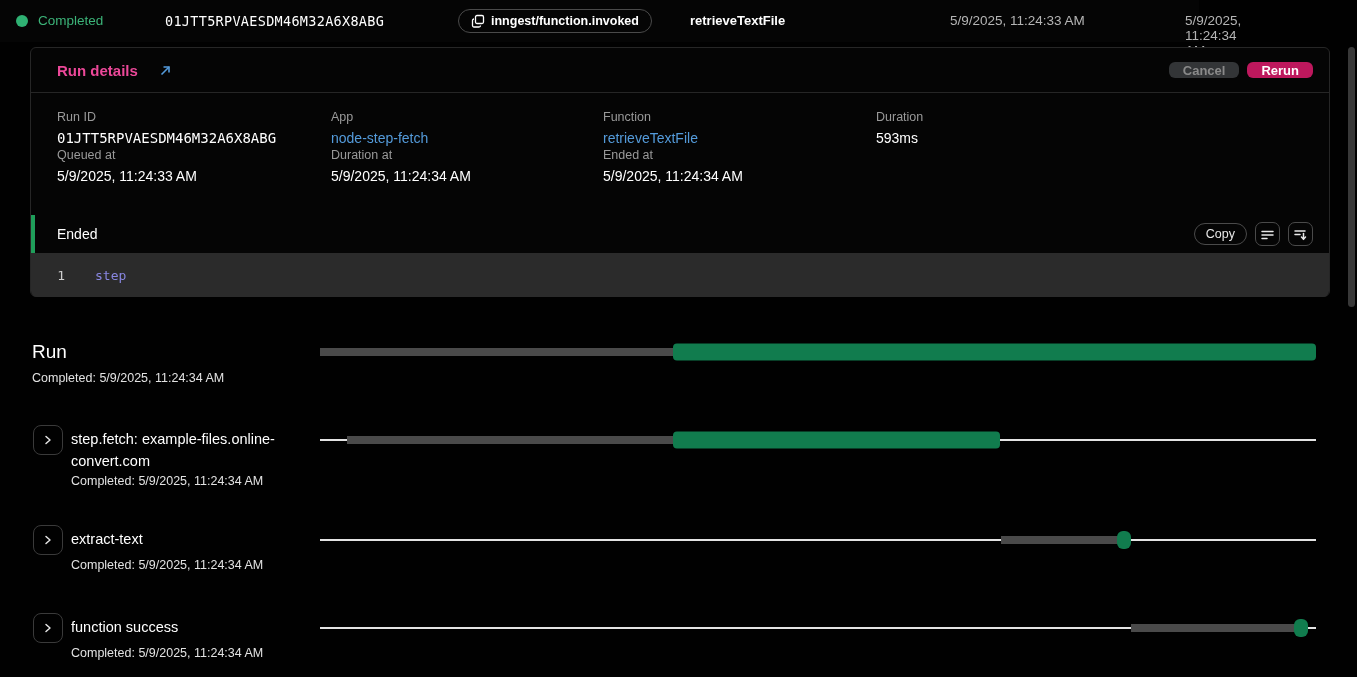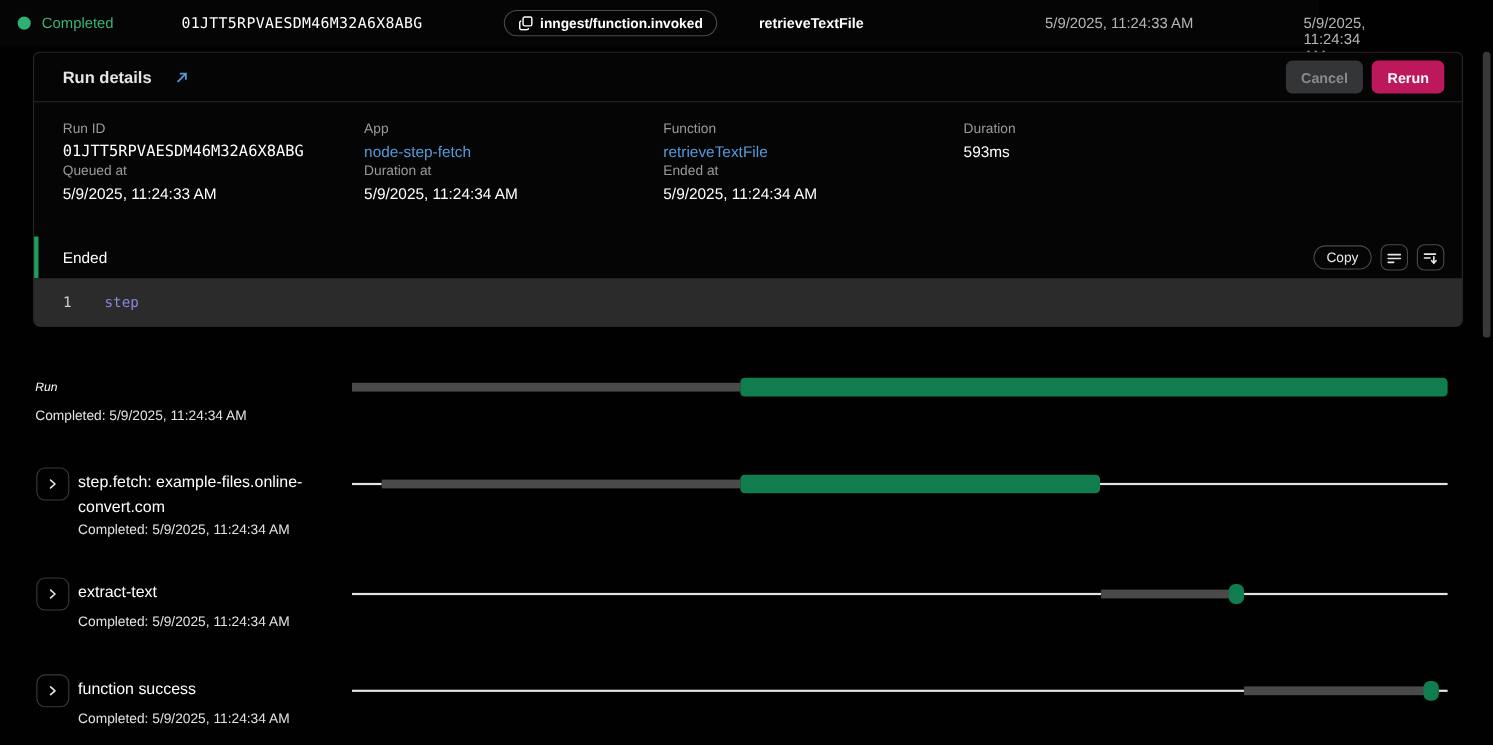--- a/index.html
+++ b/index.html
@@ -16,23 +16,23 @@
                  padding:0 12px; border:1px solid #4a4a4a; border-radius:12px; font-size:12.5px; font-weight:bold; color:#fff; }
   .topbar-fn { position:absolute; left:690px; top:13px; font-size:13px; font-weight:bold; color:#fff; }
   .topbar-ts1 { position:absolute; left:950px; top:13px; font-size:13.5px; color:#b5b5b5; }
   .topbar-ts2 { position:absolute; left:1185px; top:13px; font-size:13.5px; color:#b5b5b5; }
 
   
   .panel { position:absolute; left:30px; top:47px; width:1300px; height:250px;
            background:#050505; border:1px solid #262626; border-radius:6px; }
   .panel-header { position:absolute; left:0; top:0; width:100%; height:45px;
                   border-bottom:1px solid #262626; display:flex; align-items:center; }
-  .panel-title { margin-left:26px; font-size:15px; font-weight:bold; color:#e5e5e5; display:flex; align-items:center; gap:21px; }
+  .panel-title { margin-left:26px; font-size:15px; font-weight:bold; color:#ec4899; display:flex; align-items:center; gap:21px; }
   .panel-actions { margin-left:auto; margin-right:16px; display:flex; gap:8px; }
-  .btn { border:none; border-radius:6px; height:30px; font-size:13px; font-weight:bold;
+  .btn { border:none; border-radius:6px; height:16px; font-size:13px; font-weight:bold;
          font-family:"Liberation Sans", sans-serif; cursor:pointer; padding:0 14px; }
   .btn-cancel { background:#333537; color:#8a8a8a; }
   .btn-rerun { background:#be185d; color:#fff; }
 
   .details-grid { position:absolute; left:0; top:46px; width:100%; padding:16px 0 0 26px;
                   display:grid; grid-template-columns:274px 272px 273px 1fr; row-gap:2px; }
   .flabel { font-size:12.5px; color:#9a9a9a; margin-bottom:6px; }
   .fvalue { font-size:14px; font-weight:normal; color:#fff; }
   .fvalue.mono { font-weight:normal; font-size:14px; }
   .fvalue.link { color:#549bdb; font-weight:normal; cursor:pointer; }
@@ -166,21 +166,21 @@
   </div>
 
   <div class="code-block mono">
     <div class="line-no mono">1</div>
     <div class="code-text mono">step</div>
   </div>
 </div>
 
 <div class="trow" style="top:337px; height:60px;">
   <div class="trow-text" style="left:32px; width:300px;">
-    <div class="trow-title" style="font-size:11px;font-style:italic;">Run</div>
+    <div class="trow-title" style="font-size:19px;">Run</div>
     <div class="trow-sub">Completed: 5/9/2025, 11:24:34 AM</div>
   </div>
   <div class="track" style="top:-1px;">
       <div class="seg seg-track" style="left: 0px; width: 353px;"></div>
       <div class="seg seg-active" style="left: 353px; width: 643px;"></div>
     </div>
 </div>
 
 <div class="trow" style="top:424px; height:70px;">
   <button class="chev-btn">

